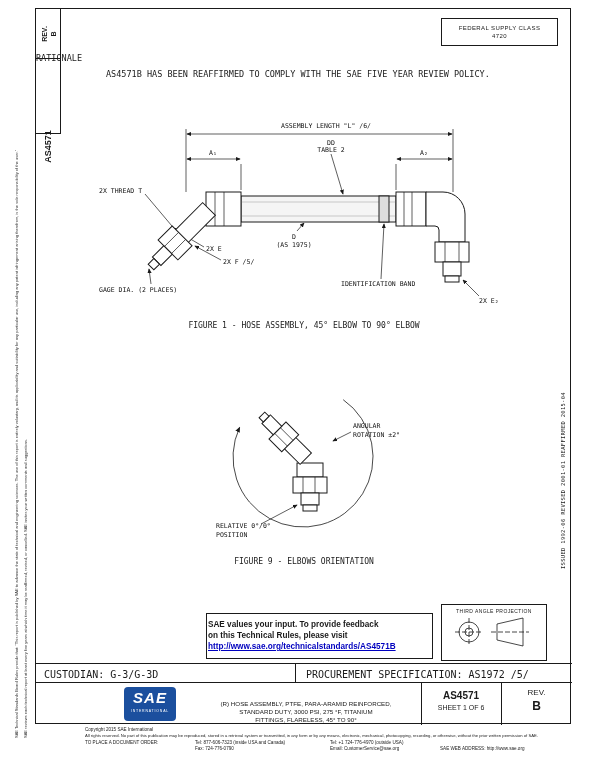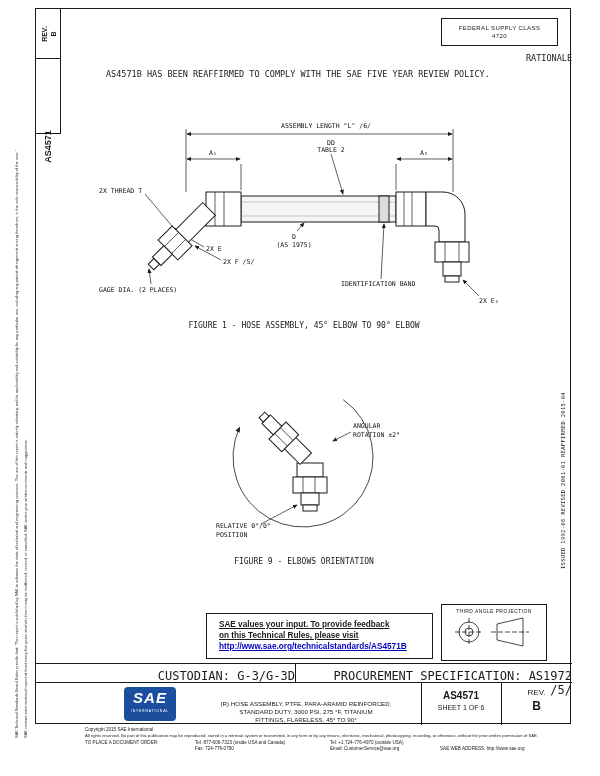--- a/index.html
+++ b/index.html
@@ -16,44 +16,44 @@
   .rev-box  { position:absolute; left:0; top:0;  width:25px; height:50px; border-right:1px solid #1a1a1a; border-bottom:1px solid #1a1a1a; }
   .doc-box  { position:absolute; left:0; top:50px; width:25px; height:75px; border-right:1px solid #1a1a1a; border-bottom:1px solid #1a1a1a; }
   .rev-box .vrot { left:4px; top:47px; width:44px; font-size:7px; font-weight:bold; }
   .rev-box .vrot div { text-align:center; line-height:9px; }
   .doc-box .vrot { left:7px; top:121px; width:67px; font-size:9px; font-weight:bold; text-align:center; }
 
   
   .fsc { position:absolute; left:405px; top:9px; width:117px; height:28px; border:1px solid #1a1a1a;
          text-align:center; font-size:6px; padding-top:5px; line-height:8px; letter-spacing:.4px; }
 
-  .rationale-title { position:absolute; left:0; top:44px; width:536px; text-align:right;
+  .rationale-title { position:absolute; left:0; top:44px; width:536px; text-align:left;
                      font-family:"DejaVu Sans Mono",monospace; font-size:8.5px; }
   .rationale-body  { position:absolute; left:62px; top:60px; width:470px;
                      font-family:"DejaVu Sans Mono",monospace; font-size:8.5px; white-space:nowrap;margin-left:8px; }
 
   .fig1 { position:absolute; left:55px; top:95px; }
   .fig2 { position:absolute; left:175px; top:360px; }
   .caption { position:absolute; width:536px; text-align:center;
              font-family:"DejaVu Sans Mono",monospace; font-size:8px; }
   .dl { font-family:"DejaVu Sans Mono",monospace; font-size:6.5px; fill:#111; }
 
   .feedback { position:absolute; left:170px; top:604px; width:227px; height:46px;
-              border:1.2px solid #1a1a1a; padding:5px 12px; font-size:8.2px; font-weight:bold; line-height:11px;text-decoration:underline; }
+              border:1.2px solid #1a1a1a; padding:5px 1px; font-size:8.2px; font-weight:bold; line-height:11px; }
   .feedback a { color:#0000bf; text-decoration:underline; font-weight:bold; cursor:pointer; }
 
   .projection { position:absolute; left:405px; top:595px; width:106px; height:57px; border:1px solid #1a1a1a; text-align:center; }
   .projection .ptitle { font-size:5px; letter-spacing:.4px; padding-top:3px; }
 
   .issued.vrot { left:524px; top:560px; width:176px; font-family:"DejaVu Sans Mono",monospace;
                  font-size:5.5px; letter-spacing:.3px; }
 
   .info-row { position:absolute; left:0; top:654px; width:536px; height:20px;
               border-top:1px solid #1a1a1a; border-bottom:1px solid #1a1a1a;
-              font-family:"DejaVu Sans Mono",monospace; font-size:12px; display:flex;text-align:right; }
+              font-family:"DejaVu Sans Mono",monospace; font-size:10px; display:flex; }
   .info-row .cell1 { width:260px; border-right:1px solid #1a1a1a; padding:5px 0 0 8px; }
   .info-row .cell2 { flex:1; padding:5px 0 0 10px; }
 
   .title-block { position:absolute; left:0; top:674px; width:536px; height:42px; }
   .tb-div { position:absolute; top:0; height:42px; border-left:1px solid #1a1a1a; }
   .sae-logo { position:absolute; left:88px; top:4px; width:52px; height:34px; background:#1b4f9e;
               border-radius:4px; color:#fff; text-align:center; }
   .sae-logo .big { font-size:15px; font-weight:bold; font-style:italic; line-height:22px; letter-spacing:1px; }
   .sae-logo .sub { font-size:3.5px; letter-spacing:.8px; }
   .tb-title { position:absolute; left:150px; top:3px; width:240px; text-align:center;

